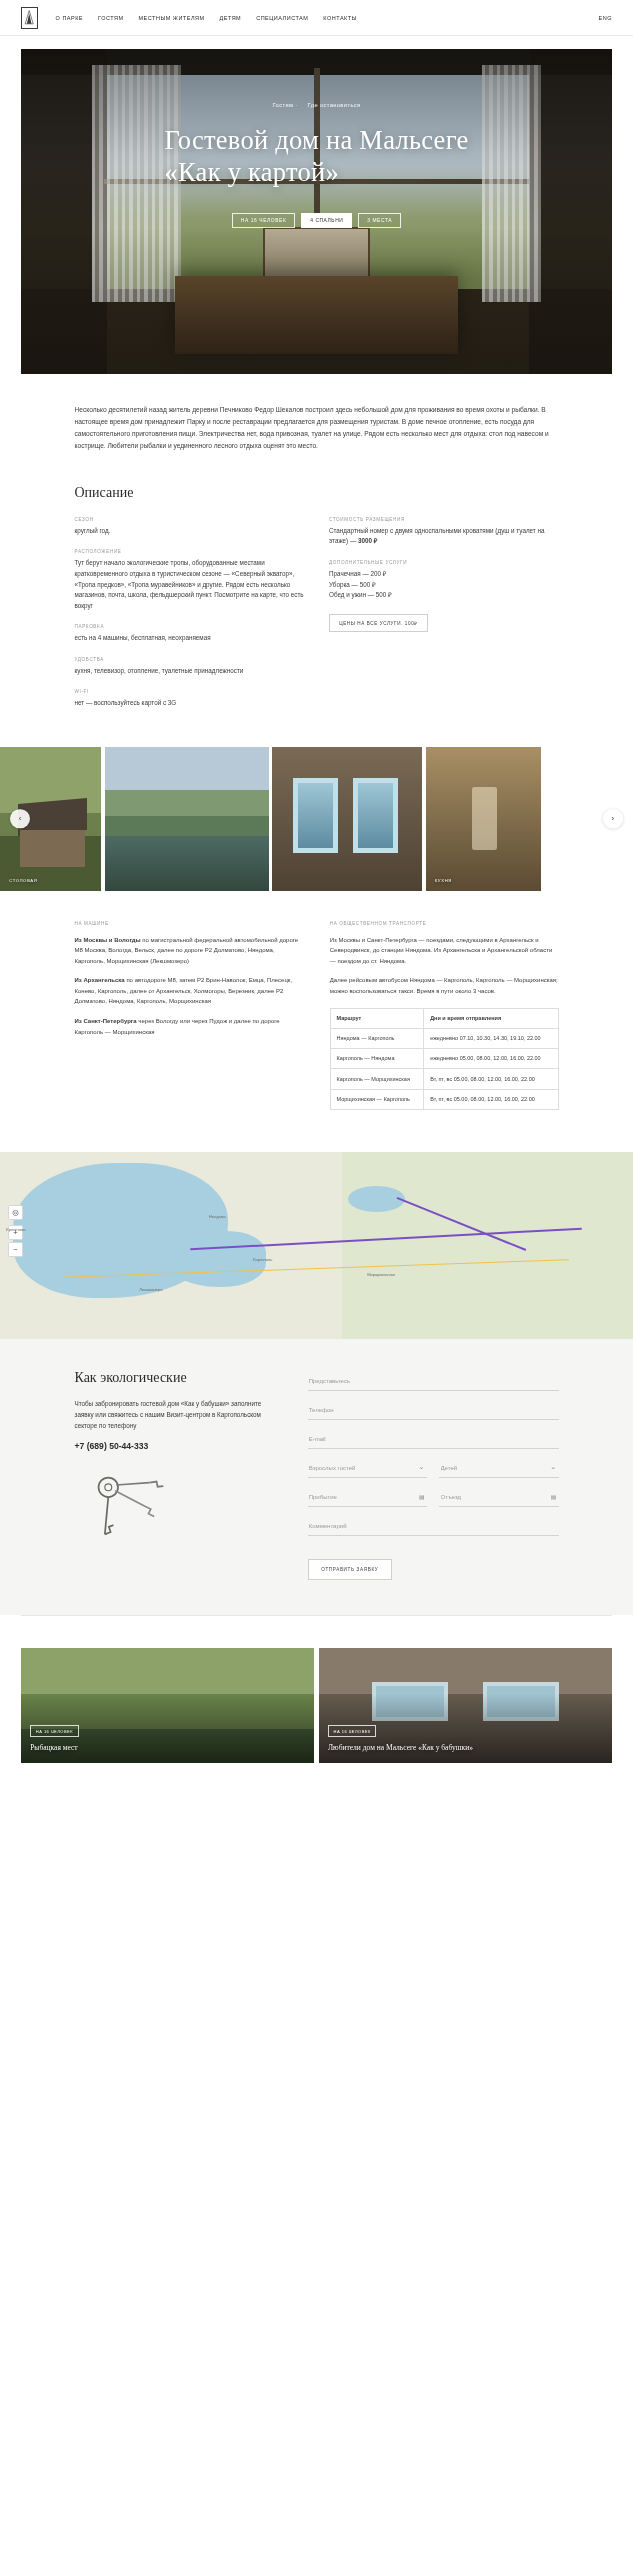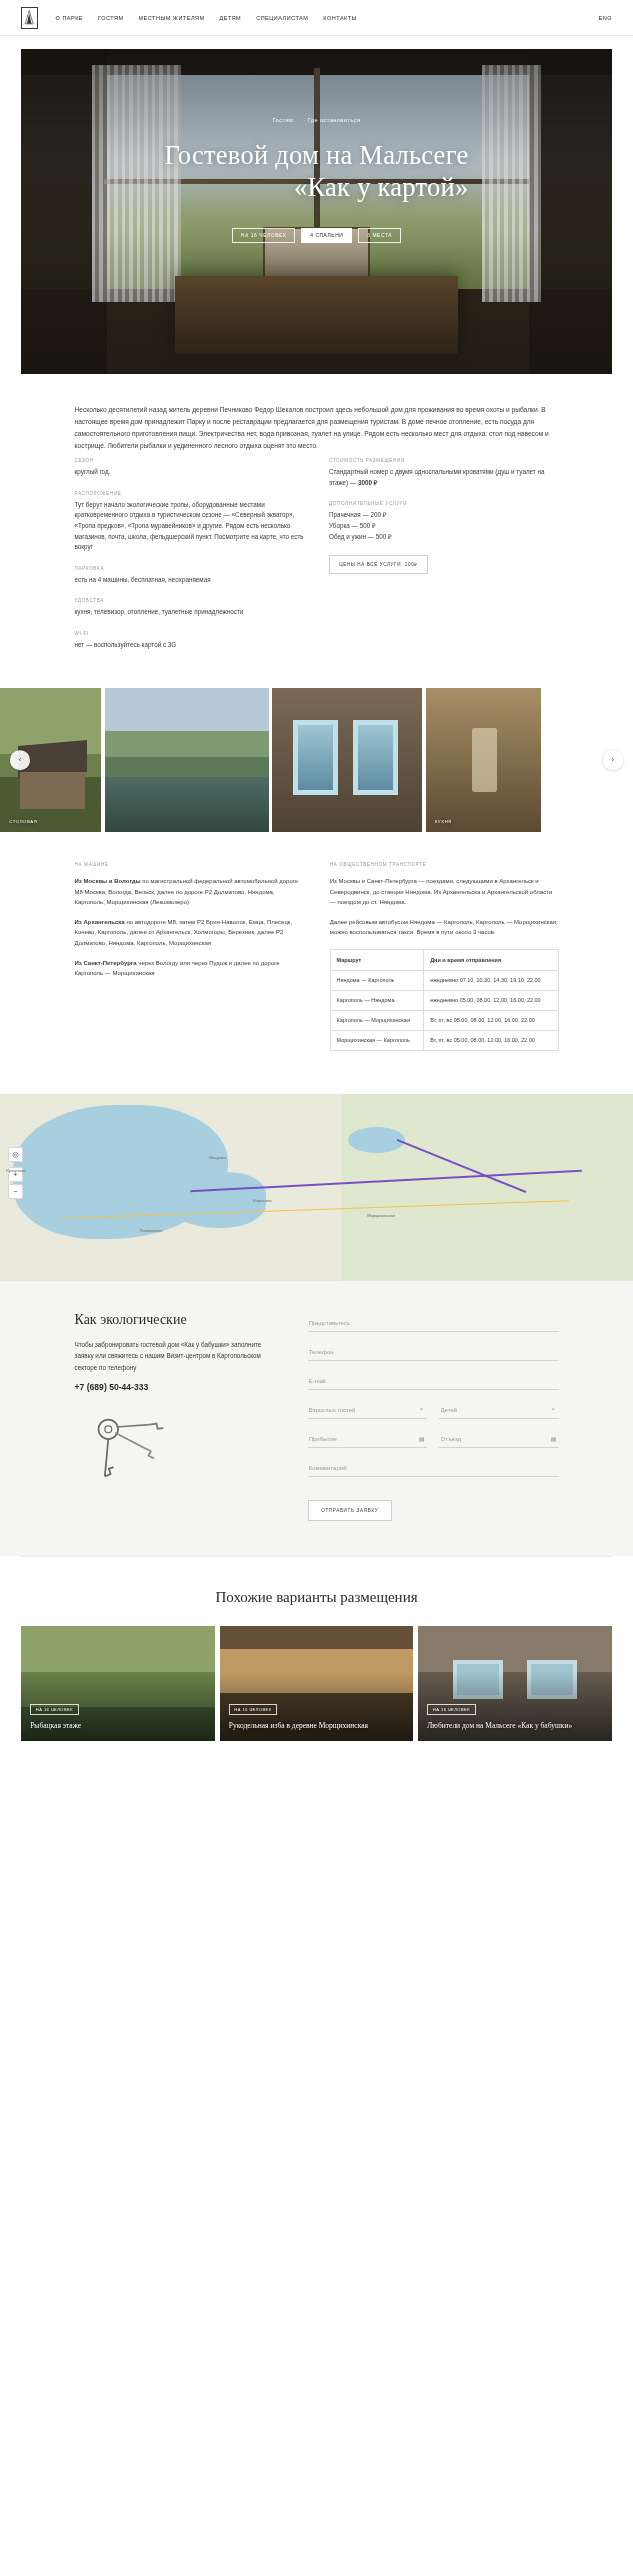--- a/index.html
+++ b/index.html
@@ -96,23 +96,23 @@
     background:linear-gradient(180deg,#c9bda4,#9c8f72);
     border:2.9px solid #5b4a30;
   }
   .hero-shade {
     position:absolute; inset:0;
     background:linear-gradient(180deg, rgba(0,0,0,.42) 0%, rgba(0,0,0,.18) 32%, rgba(0,0,0,.10) 55%, rgba(0,0,0,.30) 100%);
   }
   .hero-content {
     position:absolute; inset:0;
     display:flex; flex-direction:column; align-items:center;
-    padding-top:68px;
+    padding-top:53px;
     color:#fff;
-    text-align:right;
+    text-align:left;
   }
   .crumbs { font-size:5.8px; letter-spacing:.06em; opacity:.92; margin-bottom:16px; }
   .crumbs a { color:#fff; text-decoration:none; }
   .crumbs span.sep { display:inline-block; width:10.4px; }
   .hero h1 {
     font-family:"Liberation Serif", serif;
     font-weight:400;
     font-size:26.5px;
     line-height:1.22;
     margin:0;
@@ -448,20 +448,21 @@
       </div>
     </div>
   </div>
 </div>
 
 <div class="inner intro">
   <p>Несколько десятилетий назад житель деревни Печниково Федор Шекалов построил здесь небольшой дом для проживания во время охоты и рыбалки. В настоящее время дом принадлежит Парку и после реставрации предлагается для размещения туристам. В доме печное отопление, есть посуда для самостоятельного приготовления пищи. Электричества нет, вода привозная, туалет на улице. Рядом есть несколько мест для отдыха: стол под навесом и кострище. Любители рыбалки и уединенного лесного отдыха оценят это место.</p>
 </div>
 
 <div class="inner">
+  <h2 class="section-title">Описание</h2>
   <div class="desc-cols">
     <div class="desc-col">
       <div class="kv">
         <div class="k">Сезон</div>
         <div class="v">круглый год.</div>
       </div>
       <div class="kv">
         <div class="k">Расположение</div>
         <div class="v">Тут берут начало экологические тропы, оборудованные местами кратковременного отдыха в туристическом сезоне — «Северный экватор», «Тропа предков», «Тропа муравейников» и другие. Рядом есть несколько магазинов, почта, школа, фельдшерский пункт. Посмотрите на карте, что есть вокруг</div>
       </div>
@@ -637,36 +638,27 @@
       </div>
       <input class="field" placeholder="Комментарий" style="">
       <button class="submit">Отправить заявку</button>
     </div>
   </div>
 </div>
 
 <div class="hr"></div>
 
 <div class="similar">
-  <h2>Похожие варианты размещения</h2>
   <div class="cards">
     <div class="card c1">
       <div class="ph"></div>
         <div class="sh"></div>
       <div class="meta">
         <div class="cap">на 16 человек</div>
-        <div class="nm">Рыбацкая этаже</div>
-      </div>
-    </div>
-    <div class="card c2">
-      <div class="ph"></div>
-        <div class="sh"></div>
-      <div class="meta">
-        <div class="cap">на 16 человек</div>
-        <div class="nm">Рукодельная изба в деревне Морщихинская</div>
+        <div class="nm">Рыбацкая мест</div>
       </div>
     </div>
     <div class="card c3">
       <div class="ph">
           <div class="w"></div>
           <div class="w2"></div>
         </div>
         <div class="sh"></div>
       <div class="meta">
         <div class="cap">на 16 человек</div>

